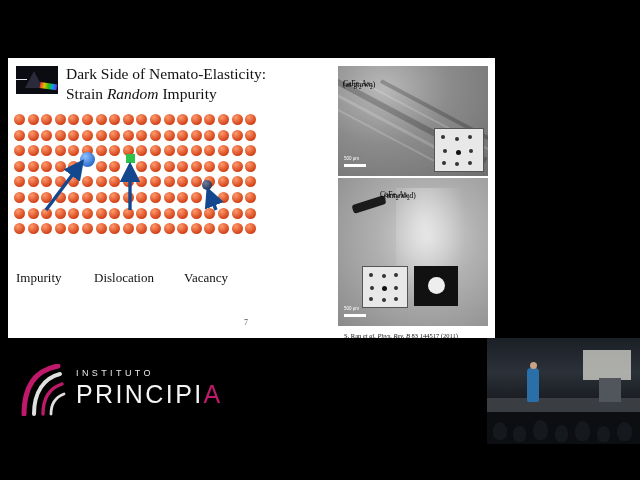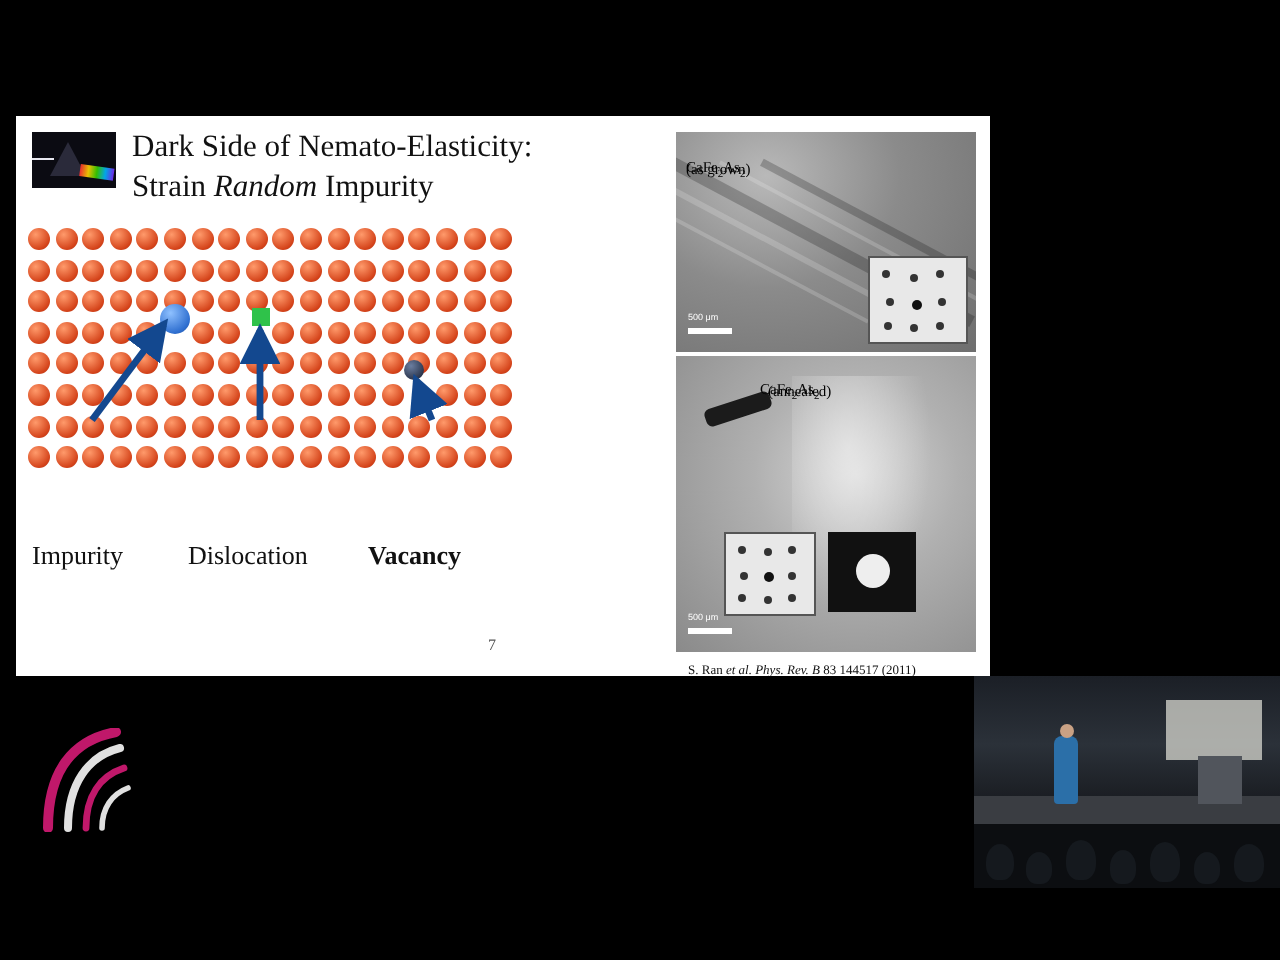--- a/index.html
+++ b/index.html
@@ -494,21 +494,21 @@
           </marker>
         </defs>
         <line x1="34" y1="98" x2="70" y2="50" stroke="#13488f" stroke-width="3.4" marker-end="url(#ah)"></line>
         <line x1="118" y1="98" x2="118" y2="53" stroke="#13488f" stroke-width="3.4" marker-end="url(#ah)"></line>
         <line x1="204" y1="98" x2="196" y2="78" stroke="#13488f" stroke-width="3.4" marker-end="url(#ah)"></line>
       </svg>
     </div>
 
     <div class="lbl" style="left:8px; top:212px;">Impurity</div>
     <div class="lbl" style="left:86px; top:212px;">Dislocation</div>
-    <div class="lbl" style="left:176px; top:212px;font-weight:bold;">Vacancy</div>
+    <div class="lbl" style="left:176px; top:212px;">Vacancy</div>
 
     <div class="panel panel-top">
       <div class="streak" style="left:20px; top:-30px; width:2px; height:170px;"></div>
       <div class="streak" style="left:46px; top:-30px; width:3px; height:170px;"></div>
       <div class="dark" style="left:70px; top:-30px; width:6px; height:170px;"></div>
       <div class="streak" style="left:96px; top:-30px; width:2px; height:170px;"></div>
       <div class="dark" style="left:116px; top:-30px; width:4px; height:170px;"></div>
       <div class="panel-label" style="left:5px; top:4px;">
         <span>CaFe</span><span class="sub">2</span><span>As</span><span class="sub">2</span>
       </div>
@@ -579,15 +579,21 @@
     </div>
   </div>
 
   <div class="brand">
     <svg class="brand-mark" viewBox="0 0 52 52">
       <path d="M10 50 C10 22, 22 6, 44 2" stroke="#c0186a" stroke-width="5" fill="none" stroke-linecap="round"></path>
       <path d="M20 50 C20 28, 30 14, 46 10" stroke="#e0e0e0" stroke-width="4" fill="none" stroke-linecap="round"></path>
       <path d="M29 50 C29 34, 36 24, 48 20" stroke="#c0186a" stroke-width="3.4" fill="none" stroke-linecap="round"></path>
       <path d="M37 50 C37 40, 42 33, 50 30" stroke="#e0e0e0" stroke-width="2.8" fill="none" stroke-linecap="round"></path>
     </svg>
+    <div class="brand-text">
+      <div class="brand-top">INSTITUTO</div>
+      <div class="brand-bottom">
+        <span>PRINCIPI</span><span class="accent">A</span>
+      </div>
+    </div>
   </div>
 
 </div>
 
 </body></html>

